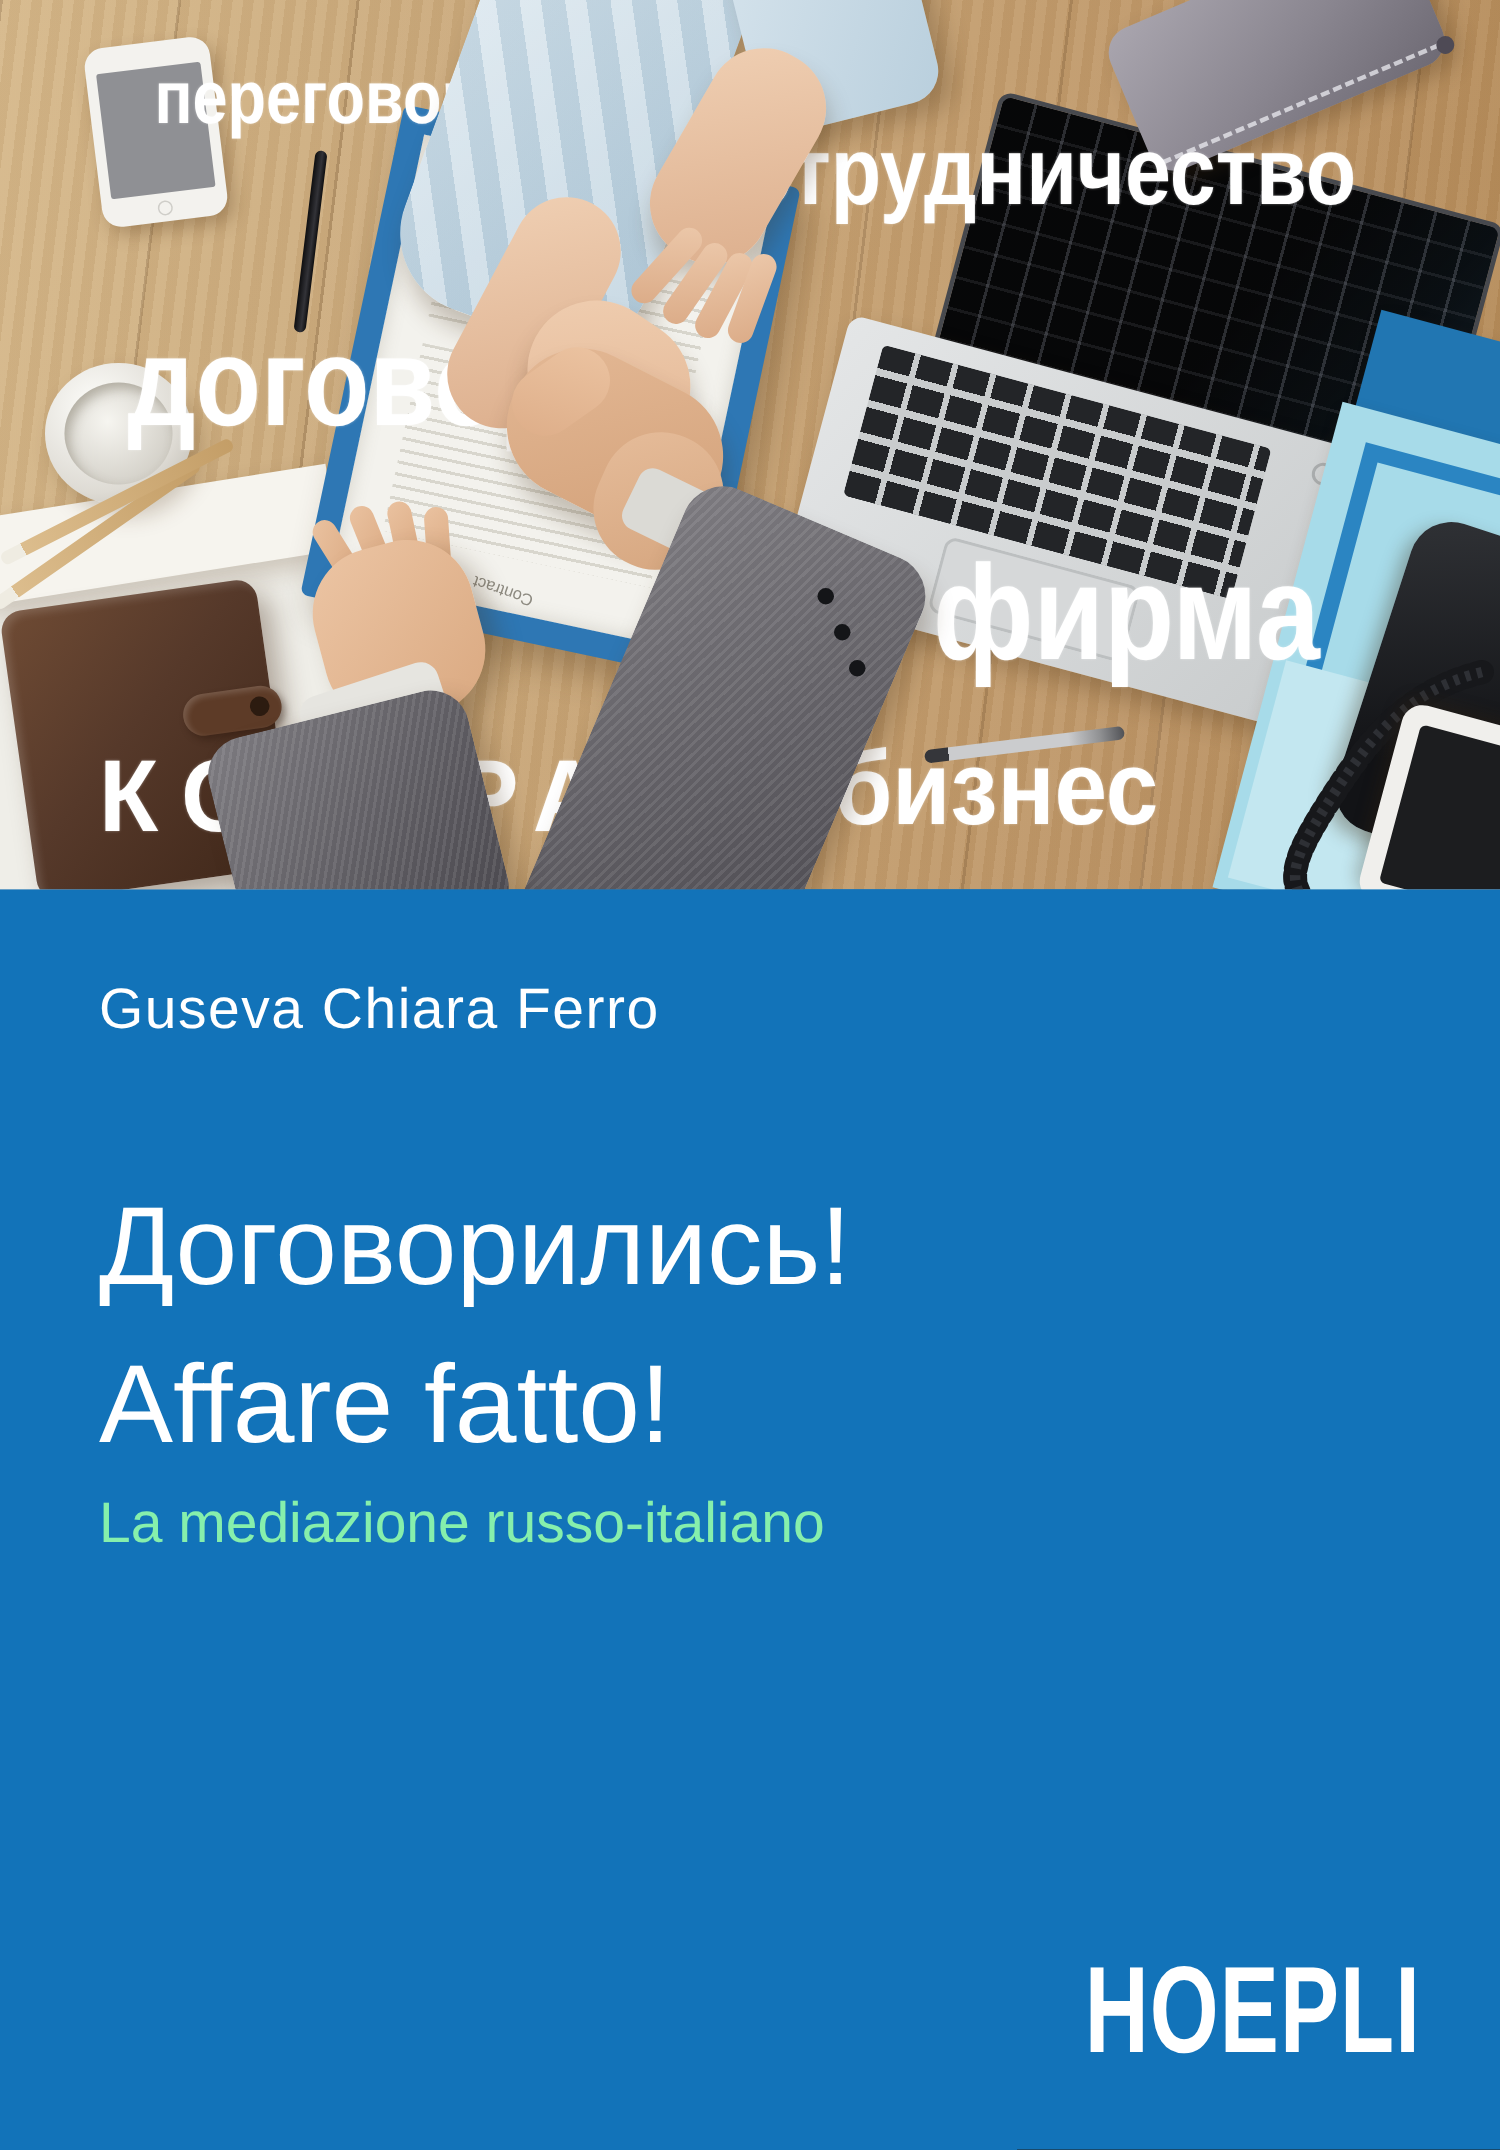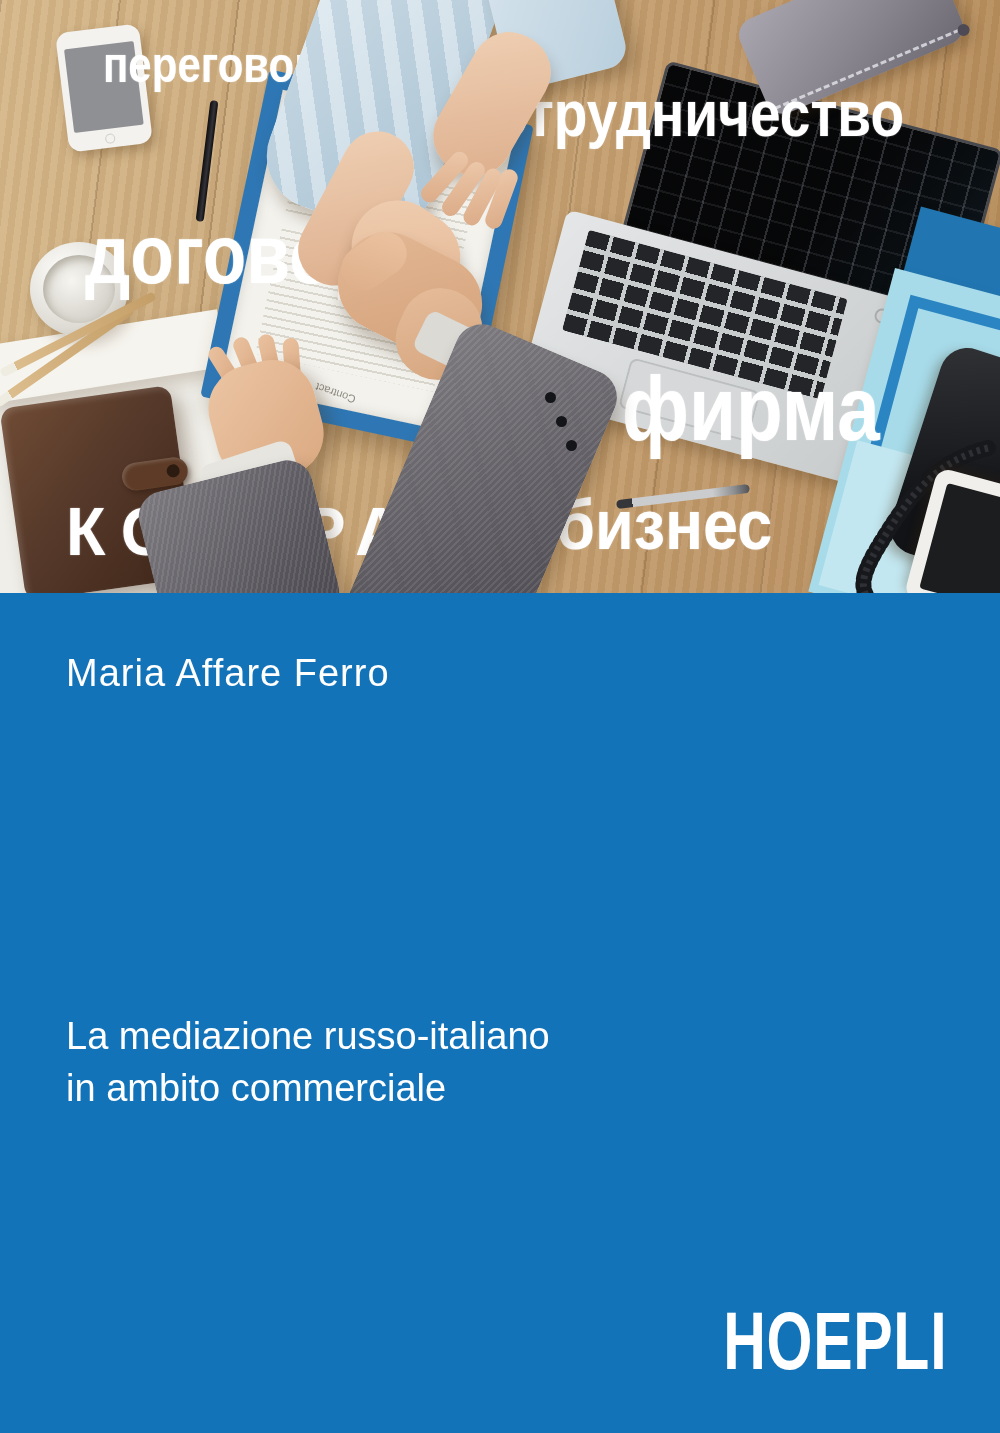--- a/index.html
+++ b/index.html
@@ -163,21 +163,21 @@
   .mlf4{left:284px;top:338px;transform:rotate(-4deg);}
   .ml-cuff{left:202px;top:452px;width:96px;height:48px;border-radius:12px;transform:rotate(-18deg);background:#e6e5e0;}
   .ml-sleeve{left:150px;top:474px;width:178px;height:160px;border-radius:26px;transform:rotate(-14deg);}
 
   
   .panel{left:0;top:593px;width:1000px;height:840px;background:#1273b9;}
   .authors{left:66px;top:652px;color:#fff;font-size:38px;letter-spacing:1px;display:flex;gap:64px;
            font-weight:normal;white-space:nowrap;}
   .authors span{position:static;}
   .title{left:66px;top:778px;color:#fff;font-size:74px;line-height:1.42;font-weight:normal;}
-  .subtitle{left:66px;top:990px;color:#ffffff;font-size:38px;line-height:1.37;font-weight:normal;margin-top:20px;}
+  .subtitle{left:66px;top:990px;color:#86efac;font-size:38px;line-height:1.37;font-weight:normal;}
   .publisher{right:53px;top:1294px;color:#fff;font-size:82px;font-weight:bold;
              transform:scaleX(.72);transform-origin:right top;letter-spacing:1px;}
 </style>
 </head>
 <body>
 
 <div class="cover">
 
   <div class="photo">
     <div class="wood"></div>
@@ -281,23 +281,26 @@
     <div class="mlf mlf3"></div>
     <div class="mlf mlf4"></div>
     <div class="ml-hand arm-shadow"></div>
     <div class="ml-cuff"></div>
     <div class="ml-sleeve suit arm-shadow"></div>
   </div>
 
   <div class="panel"></div>
 
   <div class="authors">
-    <span>Maria Affare Ferro</span>
+    <span>Guseva Chiara Ferro</span>
   </div>
 
+  <div class="title">
+    <div style="position:static">Договорились!</div>
+    <div style="position:static">Affare fatto!</div>
+  </div>
 
   <div class="subtitle">
     <div style="position:static">La mediazione russo-italiano</div>
-    <div style="position:static">in ambito commerciale</div>
   </div>
 
   <div class="publisher">HOEPLI</div>
 </div>
 
 </body></html>

